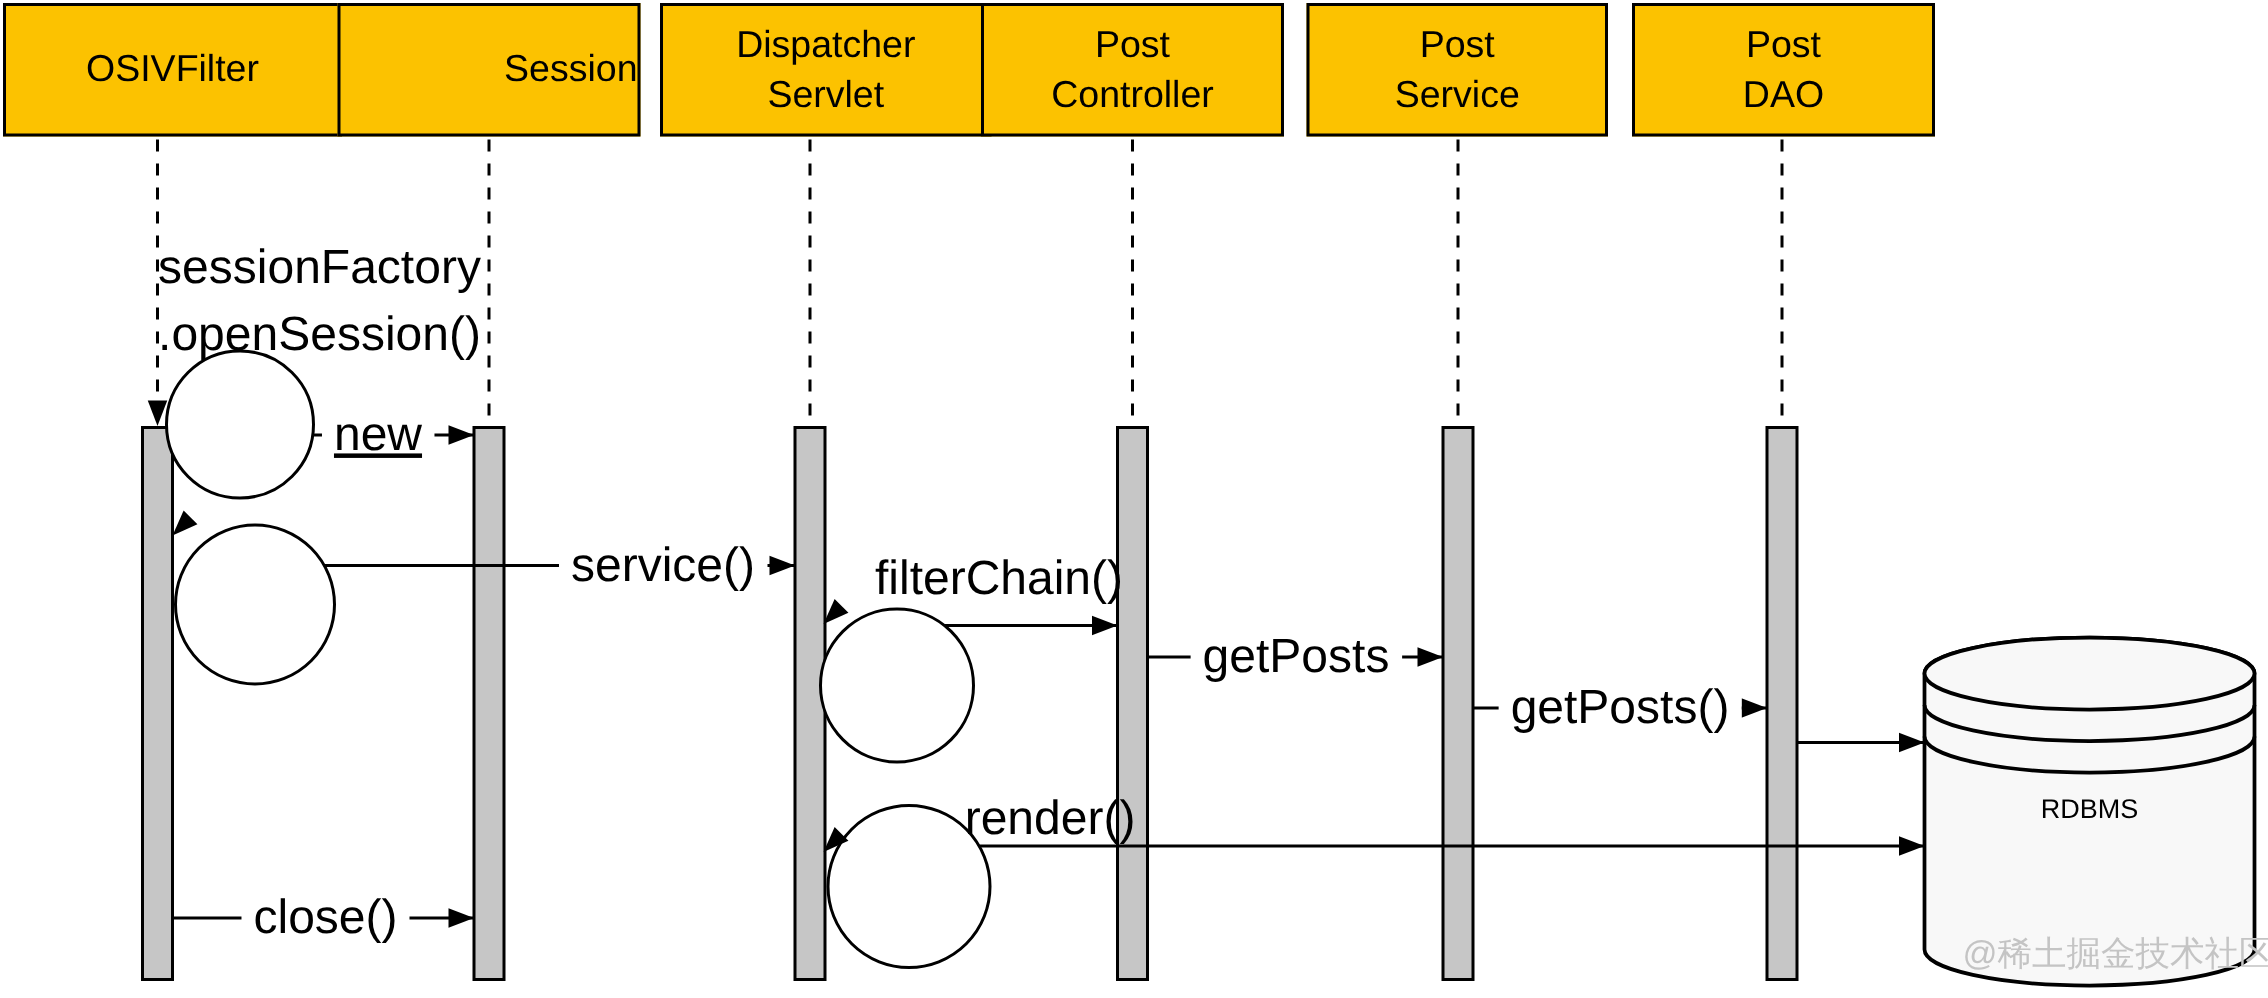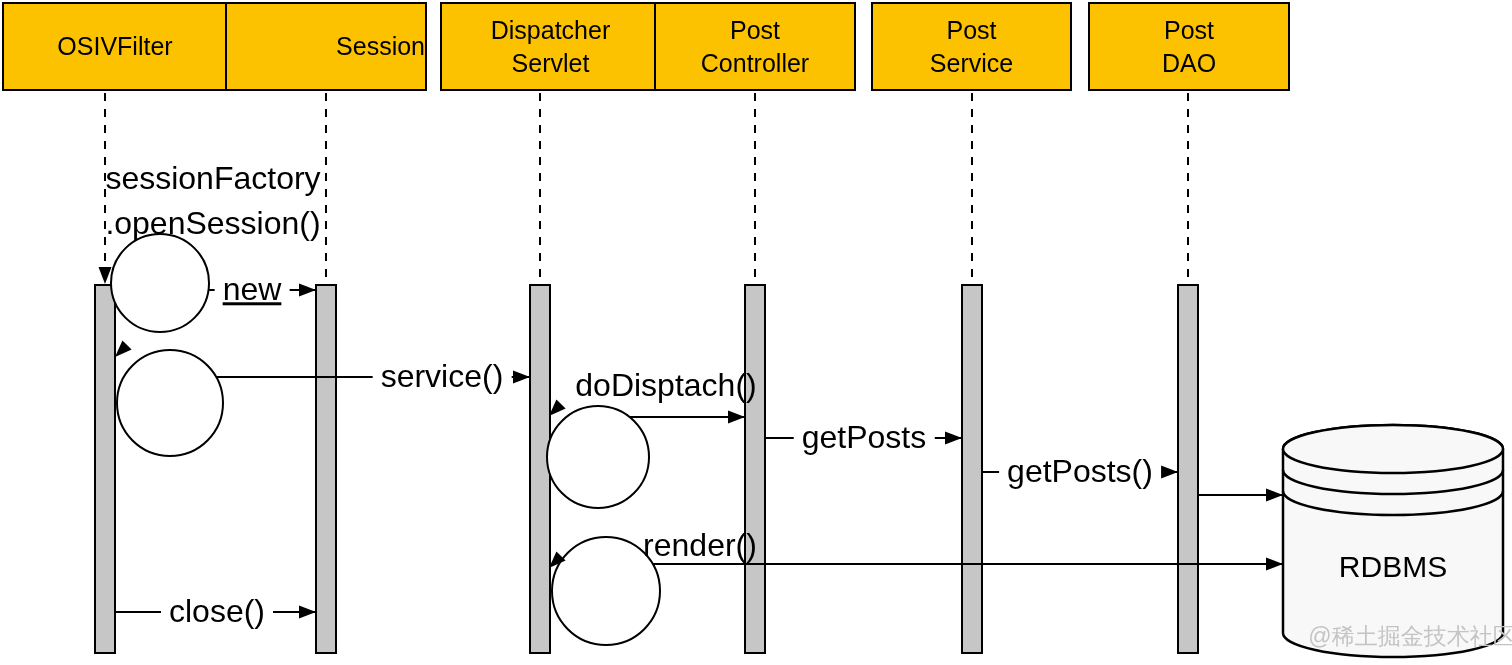--- a/index.html
+++ b/index.html
@@ -110,22 +110,22 @@
     </div>
   <div class="actor-box" style="left:1088px;width:202px;">
       <span>Post
 DAO</span>
     </div>
 
   <div class="lbl" style="left:213px;top:201px;">sessionFactory
 .openSession()</div>
   <div class="lbl bg" style="left:252px;top:290px;text-decoration:underline;">new</div>
   <div class="lbl bg" style="left:430px;top:377px;margin-left:12px;">service()</div>
-  <div class="lbl" style="left:666px;top:386px;">doDisptach()</div>
+  <div class="lbl" style="left:666px;top:386px;">filterChain()</div>
   <div class="lbl bg" style="left:864px;top:438px;">getPosts</div>
   <div class="lbl bg" style="left:1080px;top:472px;">getPosts()</div>
   <div class="lbl" style="left:700px;top:546px;">render()</div>
   <div class="lbl bg" style="left:217px;top:612px;">close()</div>
 
-  <div class="lbl" style="left:1393px;top:567px;font-size:30px;">RDBMS</div>
+  <div class="lbl" style="left:1393px;top:540px;font-size:18px;">RDBMS</div>
   <div class="watermark" style="left:1412px;top:636px;">@稀土掘金技术社区</div>
 
 </div>
 
 </body></html>

